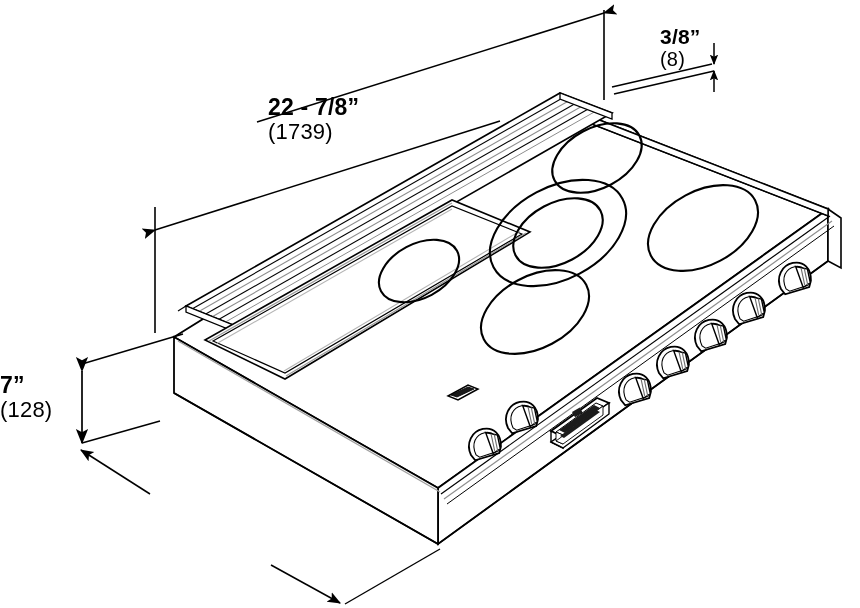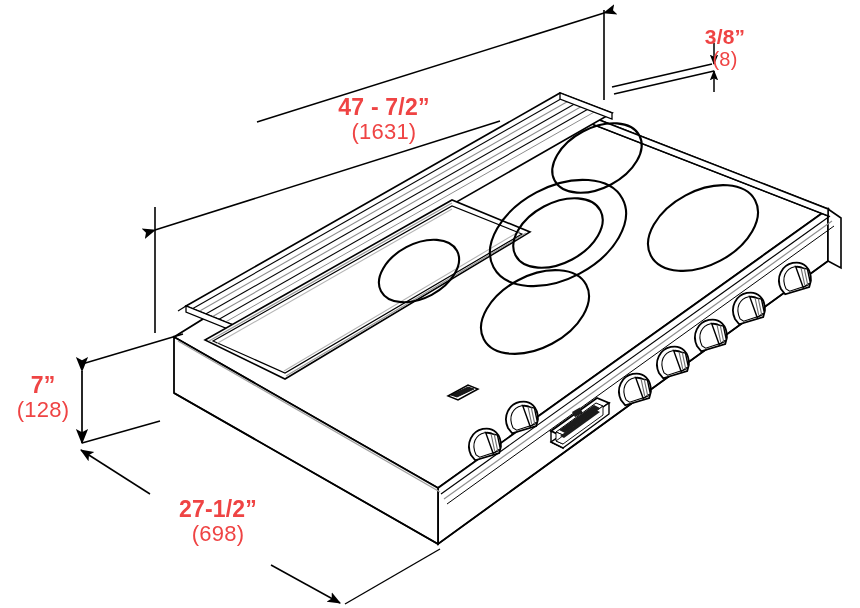--- a/index.html
+++ b/index.html
@@ -23,22 +23,21 @@
   svg#drawing-svg {
     position: absolute;
     top: 0;
     left: 0;
     width: 860px;
     height: 608px;
     display: block;
   }
   .dim-label {
     position: absolute;
-    text-align: center;
-    color: #ef4444;
+    color: #000000;
     line-height: 1.04;
     white-space: nowrap;
     user-select: none;
   }
   .dim-imperial {
     font-family: "Liberation Sans", sans-serif;
     font-weight: bold;
     font-size: 23px;
     letter-spacing: 0.2px;
     display: block;
@@ -257,32 +256,28 @@
       <g>
         <line x1="150" y1="494" x2="81" y2="450" stroke="#000000" stroke-width="1.5" marker-end="url(#arrow-end)"></line>
         <line x1="271" y1="565" x2="340" y2="603" stroke="#000000" stroke-width="1.5" marker-end="url(#arrow-end)"></line>
         <line x1="176" y1="398" x2="440" y2="550" stroke="#000000" stroke-width="1.4" opacity="0"></line>
         <line x1="440" y1="549" x2="345" y2="604" stroke="#000000" stroke-width="1.4"></line>
       </g>
     </g>
   </svg>
 
   <div class="dim-label" id="label-width">
-    <span class="dim-imperial">47 - 7/2”</span>
-    <span class="dim-metric">(1631)</span>
+    <span class="dim-imperial">22 - 7/8”</span>
+    <span class="dim-metric">(1739)</span>
   </div>
 
   <div class="dim-label" id="label-thick">
     <span class="dim-imperial">3/8”</span>
     <span class="dim-metric">(8)</span>
   </div>
 
   <div class="dim-label" id="label-height">
     <span class="dim-imperial">7”</span>
     <span class="dim-metric">(128)</span>
   </div>
 
-  <div class="dim-label" id="label-depth">
-    <span class="dim-imperial">27-1/2”</span>
-    <span class="dim-metric">(698)</span>
-  </div>
 
 </div>
 
 </body></html>

